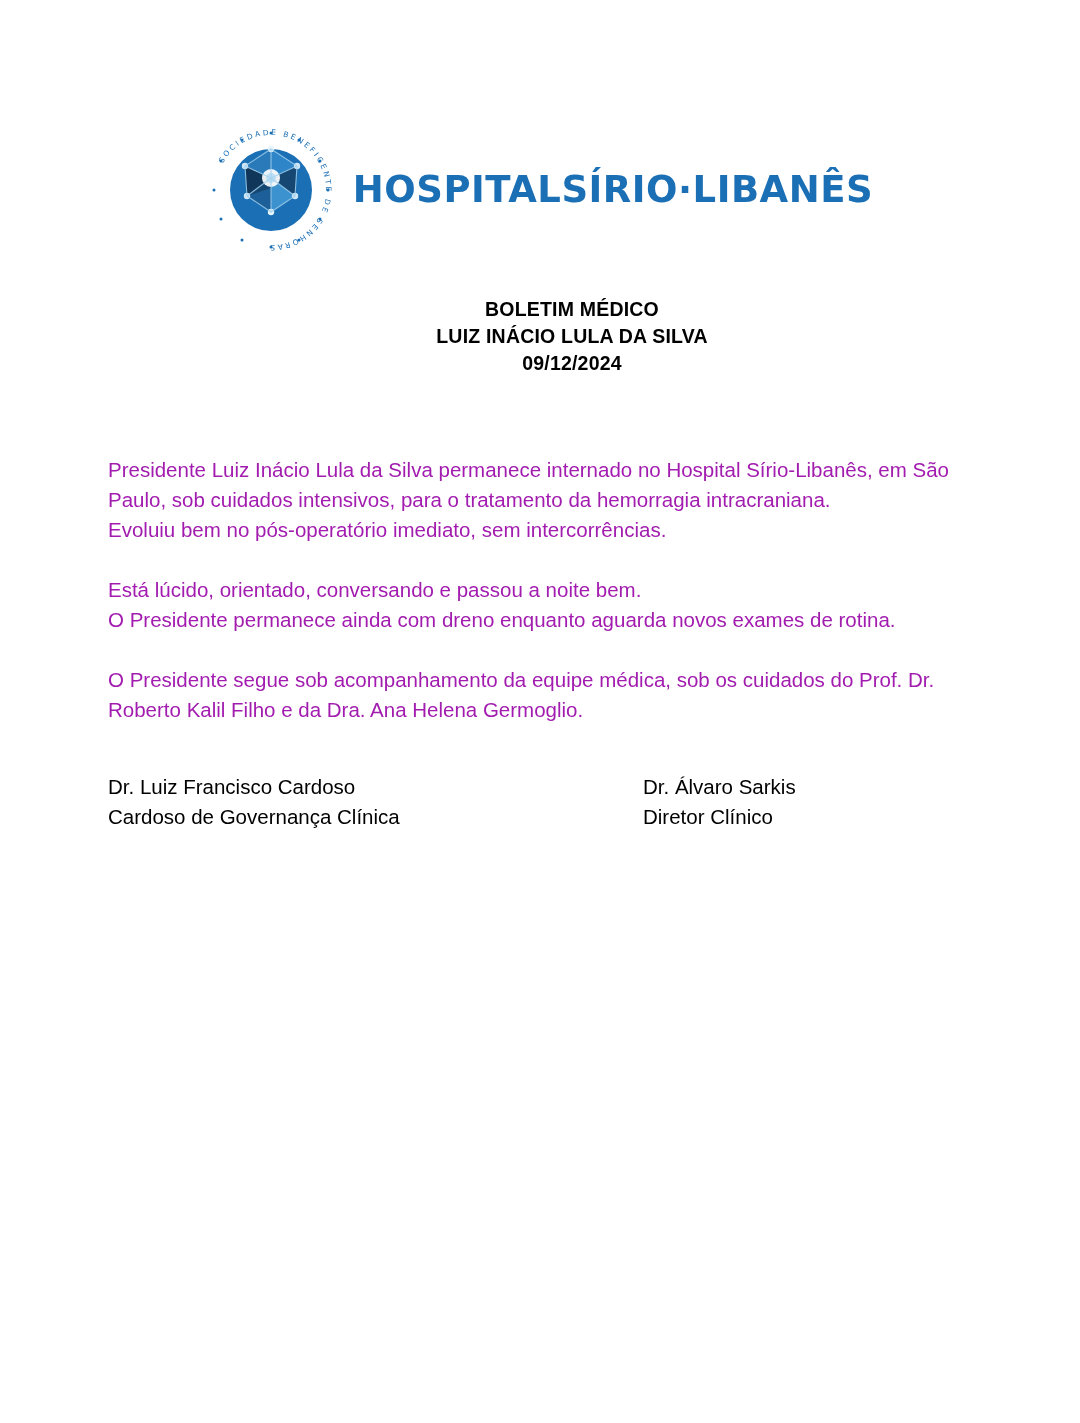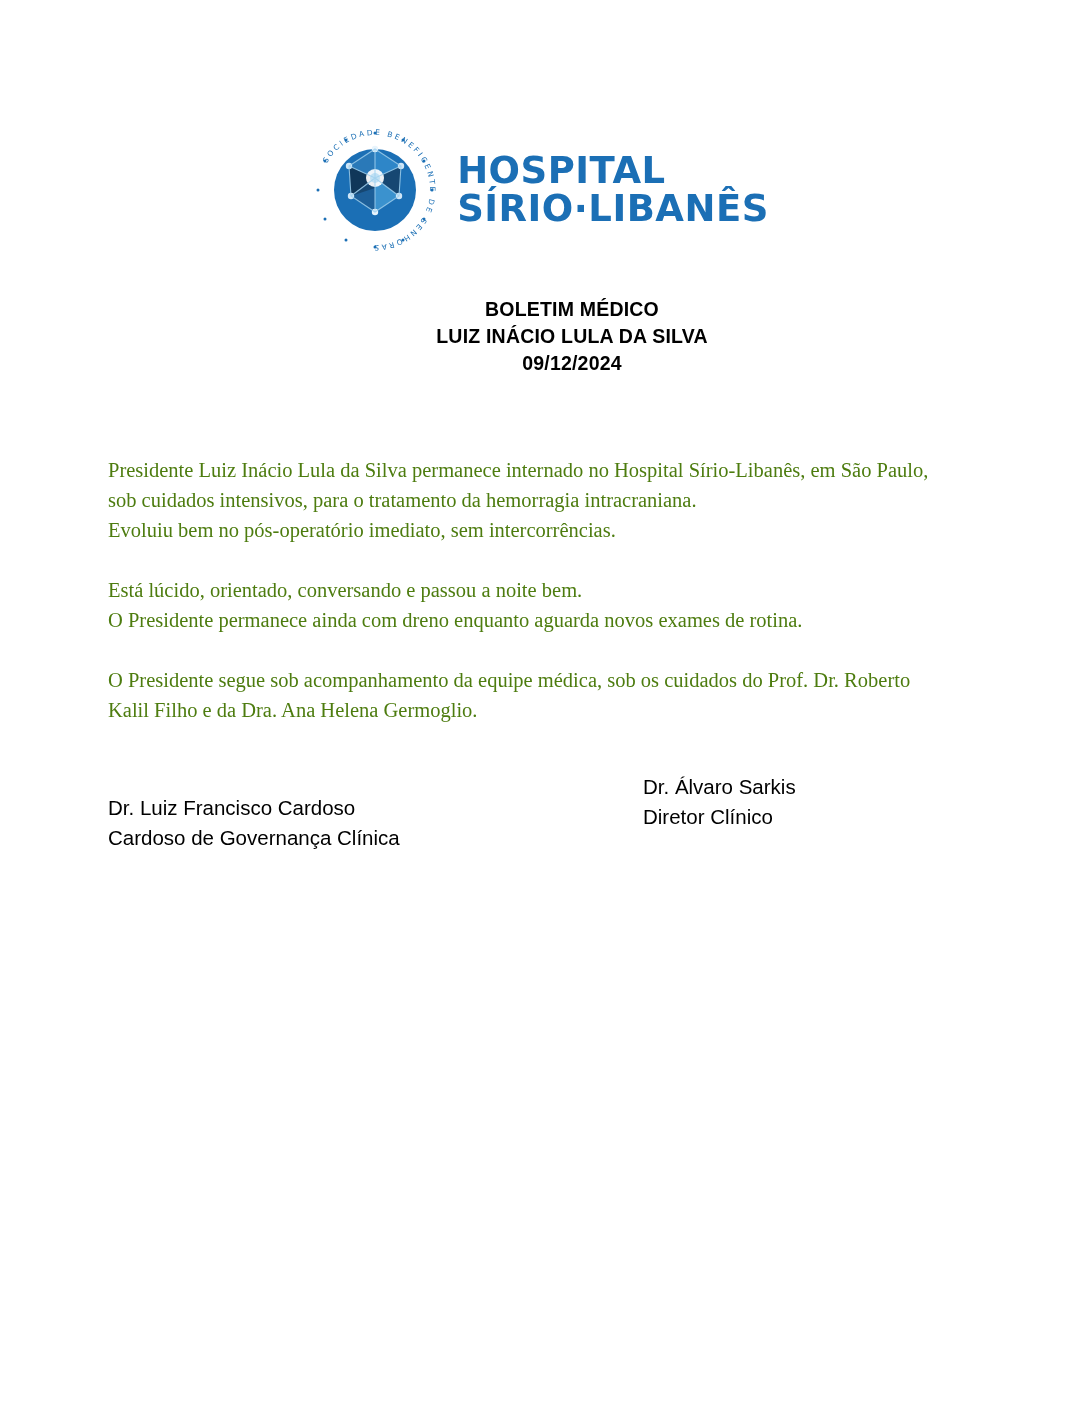--- a/index.html
+++ b/index.html
@@ -41,21 +41,21 @@
   .logo-mark {
     position: relative;
     width: 128px;
     height: 128px;
     flex: 0 0 auto;
   }
   .logo-mark svg { display: block; }
 
   .logo-words {
     display: flex;
-    flex-direction: column;
+    flex-direction: row;
     justify-content: center;
     line-height: 1.02;
   }
   .logo-line1 {
     font-family: "DejaVu Sans", sans-serif;
     font-weight: bold;
     font-size: 37px;
     letter-spacing: 0.5px;
     color: #1b6fb5;
   }
@@ -86,39 +86,39 @@
   }
 
   
   .body-block {
     position: absolute;
     top: 455px;
     left: 108px;
     width: 842px;
   }
   .para {
-    font-family: Liberation Serif, serif;
+    font-family: Liberation Sans, sans-serif;
     font-size: 20.5px;
     line-height: 30px;
-    color: #4d7c0f;
+    color: #a21caf;
     margin: 0 0 30px 0;
     text-align: left;
   }
   .para:last-child { margin-bottom: 16px; }
 
   
   .sign-block {
     position: absolute;
     top: 772px;
     left: 108px;
     width: 842px;
     display: flex;
   }
   .sign-col { font-family: "Liberation Sans", sans-serif; }
-  .sign-col.left  { width: 535px; margin-top: 21px; }
+  .sign-col.left  { width: 535px; }
   .sign-col.right { width: 307px; }
   .sign-name, .sign-role {
     font-size: 20.5px;
     line-height: 30px;
     color: #000000;
     white-space: nowrap;
   }
 </style>
 </head>
 <body>

